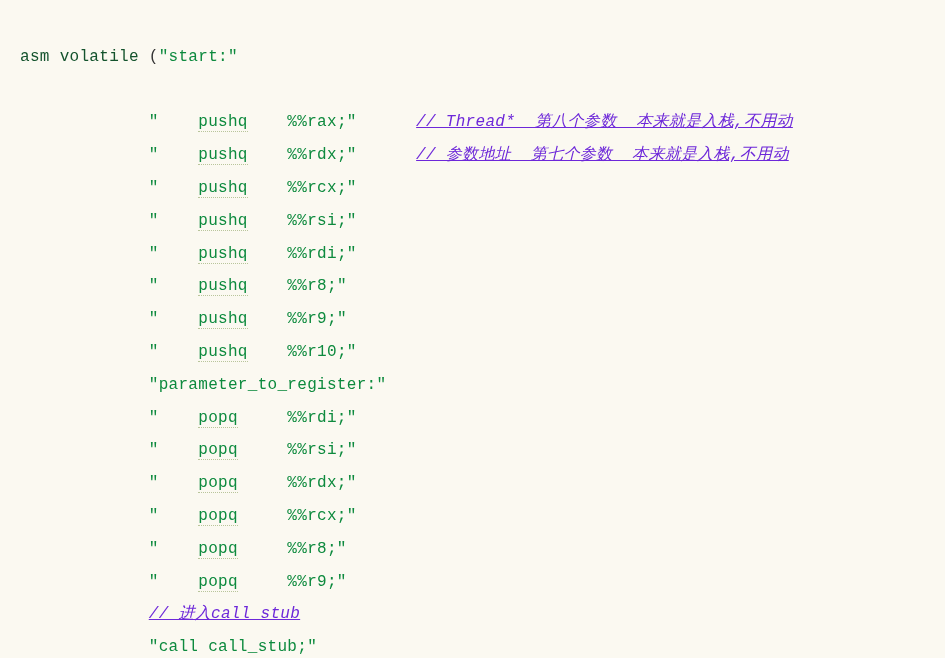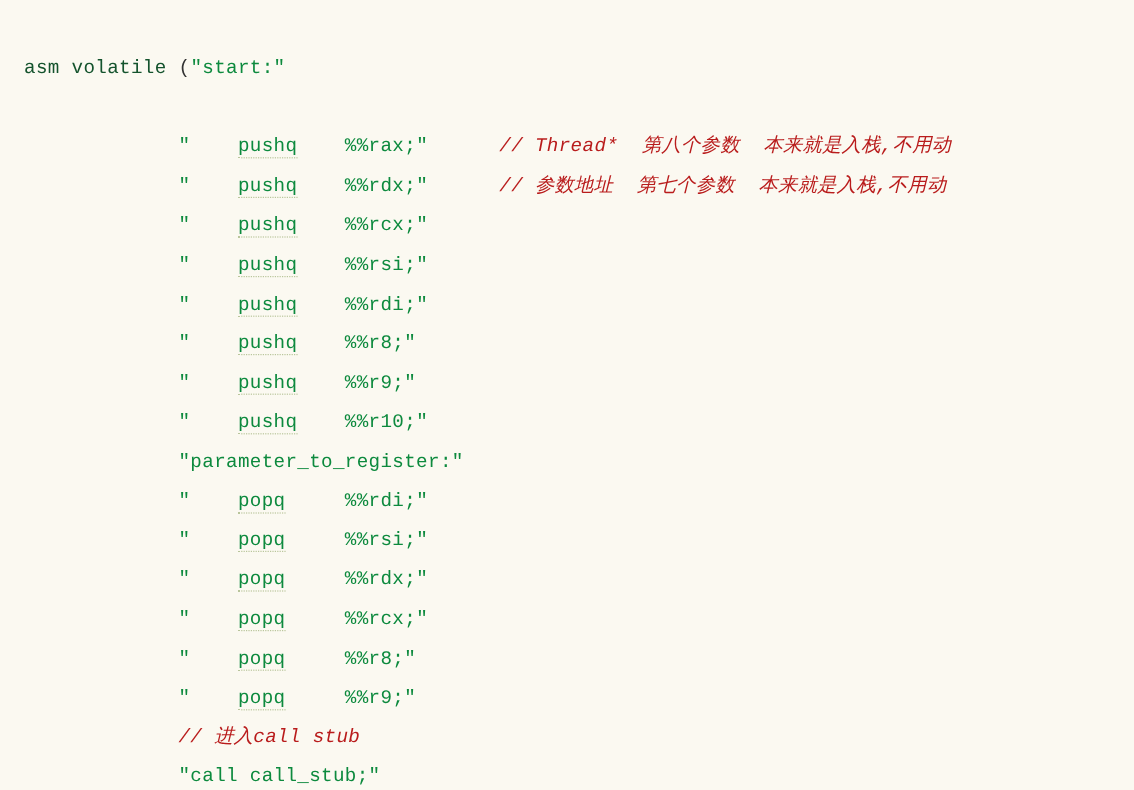--- a/index.html
+++ b/index.html
@@ -9,21 +9,21 @@
     font-size: 16px;
     line-height: 2.05;
     padding: 8px 0 8px 20px;
     width: 945px;
     letter-spacing: 0.3px;
   }
   .code { white-space: pre; color: #333; }
   .kw { color: #14532d; }
   .str { color: #0d8a3e; }
   .str.ul { border-bottom: 1px dotted #b9c59b; }
-  .cmt { color: #b91c1c; font-style: italic; }
+  .cmt { color: #6d28d9; font-style: italic; text-decoration: underline; }
   .line { display: block; }
 </style>
 </head>
 <body>
 
 <div class="code">
 <span class="line"><span class="kw">asm</span> <span class="kw">volatile</span> <span>(</span><span class="str">"start:"</span></span>
 <div id="lines"><span class="line"><span>             </span><span class="str">"    </span><span class="str ul">pushq</span><span class="str">    %%rax;"</span><span>      </span><span class="cmt">// Thread*  第八个参数  本来就是入栈,不用动</span></span><span class="line"><span>             </span><span class="str">"    </span><span class="str ul">pushq</span><span class="str">    %%rdx;"</span><span>      </span><span class="cmt">// 参数地址  第七个参数  本来就是入栈,不用动</span></span><span class="line"><span>             </span><span class="str">"    </span><span class="str ul">pushq</span><span class="str">    %%rcx;"</span></span><span class="line"><span>             </span><span class="str">"    </span><span class="str ul">pushq</span><span class="str">    %%rsi;"</span></span><span class="line"><span>             </span><span class="str">"    </span><span class="str ul">pushq</span><span class="str">    %%rdi;"</span></span><span class="line"><span>             </span><span class="str">"    </span><span class="str ul">pushq</span><span class="str">    %%r8;"</span></span><span class="line"><span>             </span><span class="str">"    </span><span class="str ul">pushq</span><span class="str">    %%r9;"</span></span><span class="line"><span>             </span><span class="str">"    </span><span class="str ul">pushq</span><span class="str">    %%r10;"</span></span><span class="line"><span>             </span><span class="str">"parameter_to_register:"</span></span><span class="line"><span>             </span><span class="str">"    </span><span class="str ul">popq</span><span class="str">     %%rdi;"</span></span><span class="line"><span>             </span><span class="str">"    </span><span class="str ul">popq</span><span class="str">     %%rsi;"</span></span><span class="line"><span>             </span><span class="str">"    </span><span class="str ul">popq</span><span class="str">     %%rdx;"</span></span><span class="line"><span>             </span><span class="str">"    </span><span class="str ul">popq</span><span class="str">     %%rcx;"</span></span><span class="line"><span>             </span><span class="str">"    </span><span class="str ul">popq</span><span class="str">     %%r8;"</span></span><span class="line"><span>             </span><span class="str">"    </span><span class="str ul">popq</span><span class="str">     %%r9;"</span></span><span class="line"><span>             </span><span class="cmt">// 进入call stub</span></span><span class="line"><span>             </span><span class="str">"call call_stub;"</span></span></div>
 </div>
 

